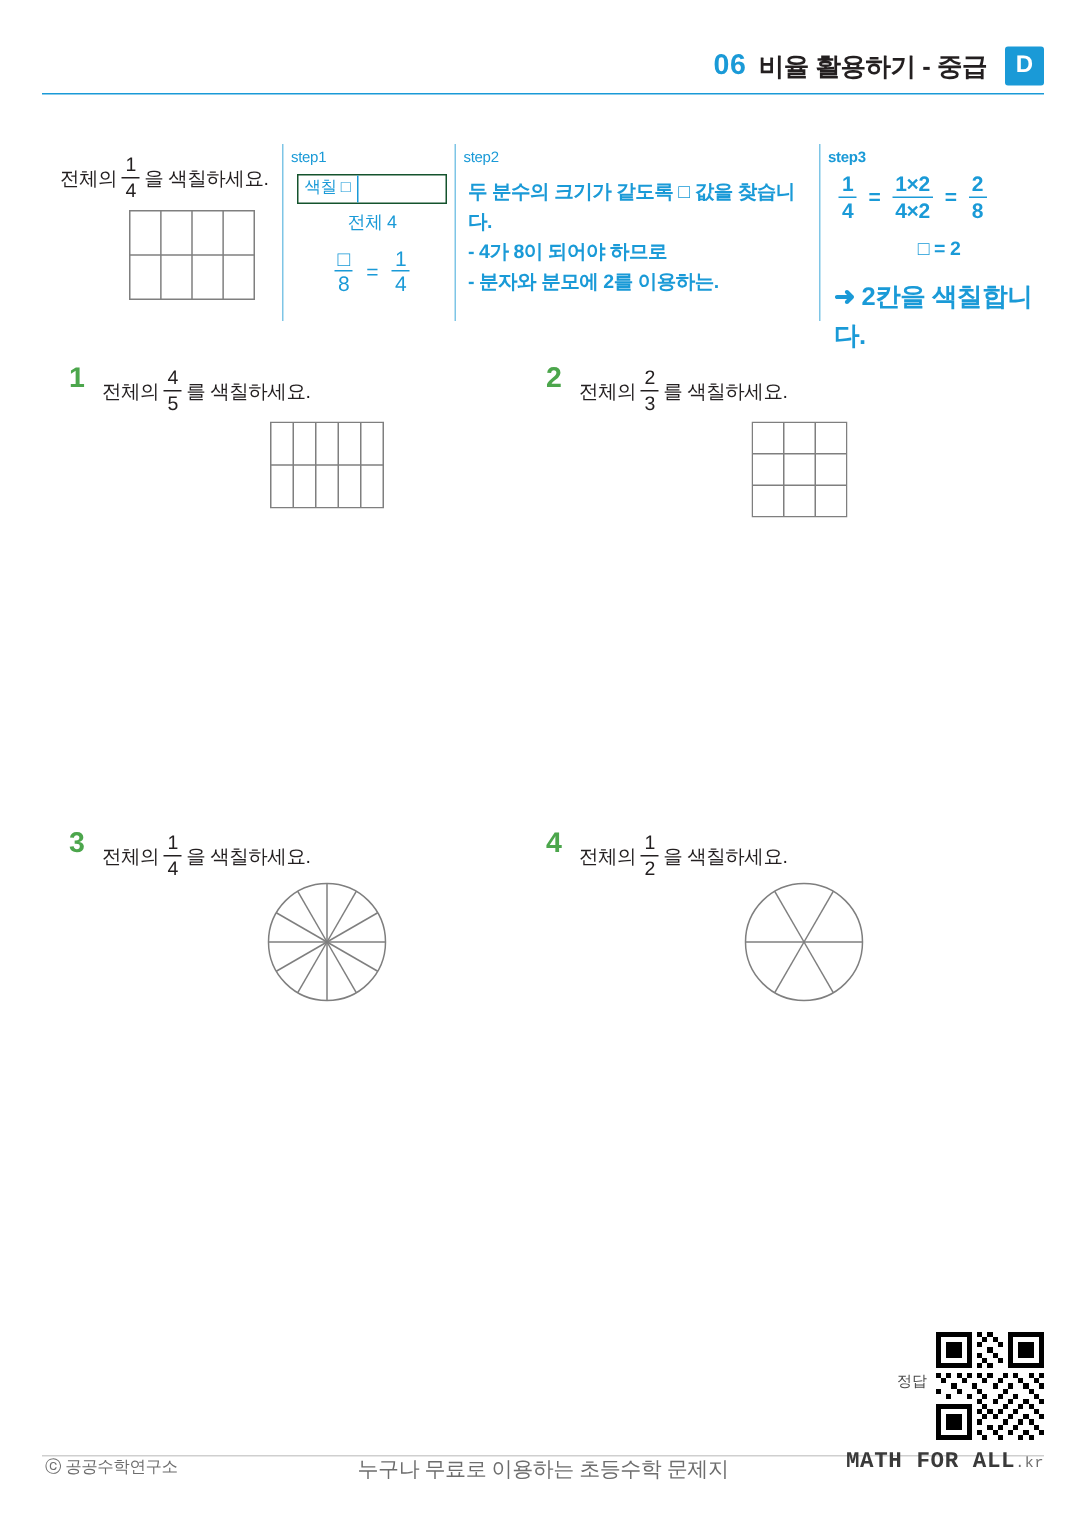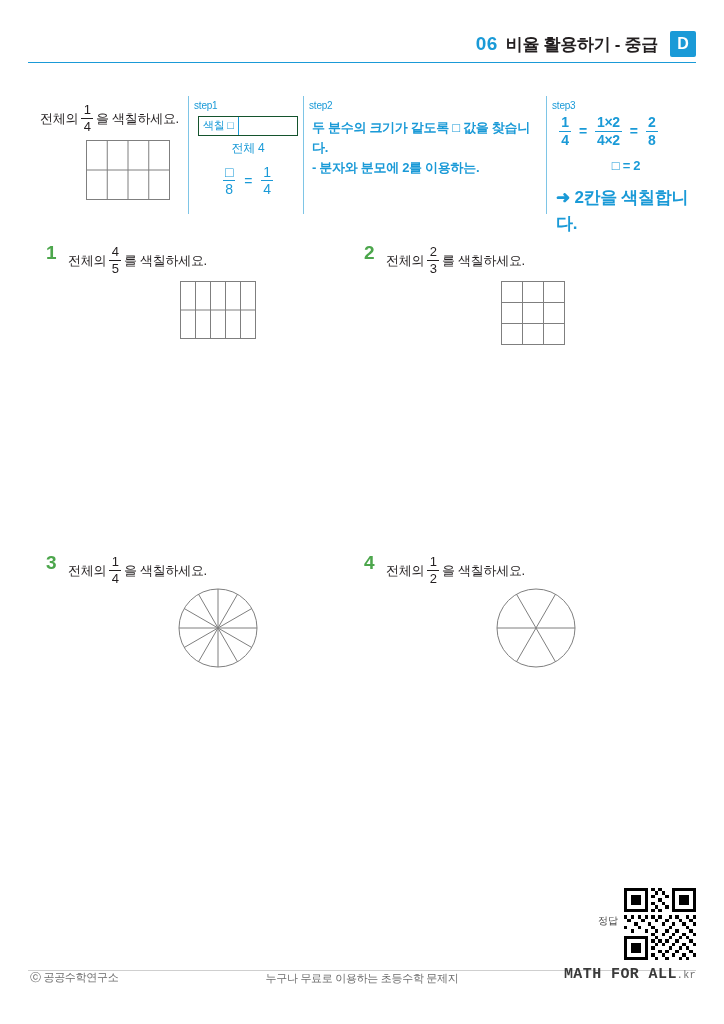--- a/index.html
+++ b/index.html
@@ -162,21 +162,21 @@
     left: 30px; top: 970px;
     font-size: 11px;
     color: #6d6d6d;
     letter-spacing: -0.3px;
   }
   .footer-center {
     position: absolute;
     left: 0; top: 971px;
     width: 724px;
     text-align: center;
-    font-size: 11px;
+    font-size: 14px;
     color: #6d6d6d;
     letter-spacing: -0.3px;
   }
   .footer-right {
     position: absolute;
     right: 28px; top: 966px;
     font-size: 15px;
     font-weight: bold;
     color: #3a3a3a;
     letter-spacing: 0.4px;
@@ -254,24 +254,25 @@
           <span class="num">1</span>
           <span class="bar"></span>
           <span class="den">4</span>
         </span>
       </div>
     </div>
 
     <div class="step-label" style="left:121px; top:4px;">step2</div>
     <div class="step-body" style="left:124px; top:22px; width:230px;">
       <div>두 분수의 크기가 같도록 □ 값을 찾습니다.</div>
+      <div>- 4가 8이 되어야 하므로</div>
       <div>- 분자와 분모에 2를 이용하는.</div>
     </div>
 
-    <div class="step-label" style="left:364px; top:4px;">step3</div>
+    <div class="step-label" style="left:364px; top:4px;font-weight:bold;">step3</div>
     <div class="step-body" style="left:368px; top:20px; width:140px; font-weight:bold;">
       <div style="display:flex; align-items:center; gap:5px; font-size:14px; justify-content:flex-start;">
         <span class="frac">
           <span class="num">1</span>
           <span class="bar"></span>
           <span class="den">4</span>
         </span>
         <span>=</span>
         <span class="frac">
           <span class="num">1×2</span>

